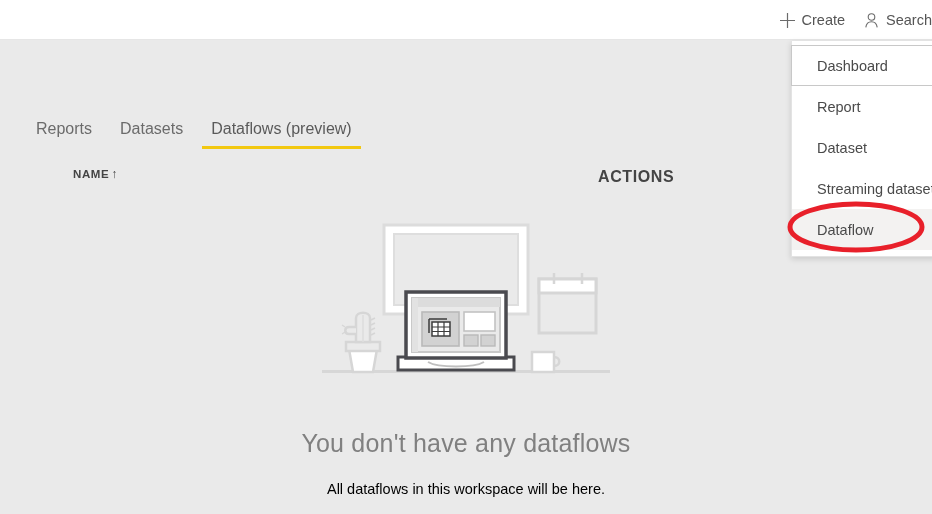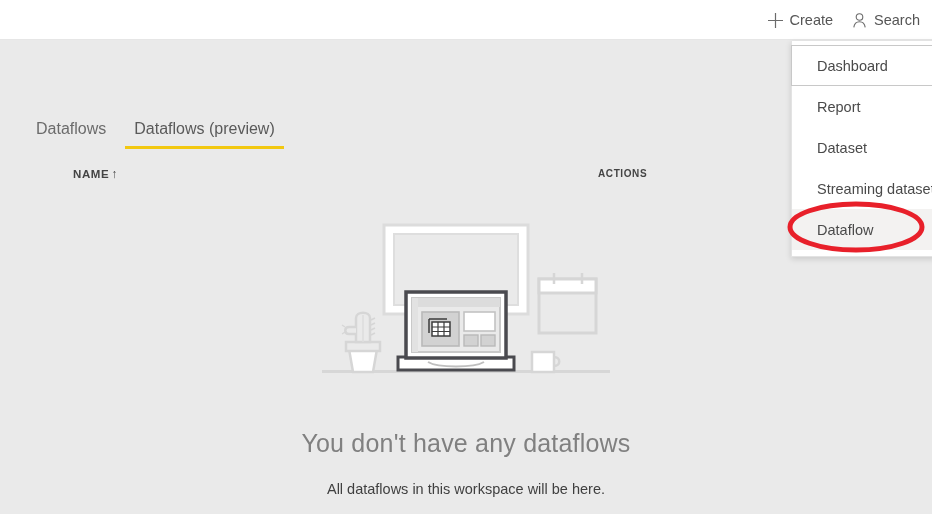--- a/index.html
+++ b/index.html
@@ -32,21 +32,21 @@
     border-bottom: 1px solid #e6e6e6;
     box-sizing: border-box;
   }
   .header-actions {
     position: absolute;
     right: 0; top: 0;
     height: 40px;
     display: flex;
     align-items: center;
     gap: 18px;
-    padding-right: 12px;
+    padding-right: 0px;
   }
   .hdr-btn {
     display: flex;
     align-items: center;
     gap: 6px;
     font-size: 14.5px;
     color: #555555;
     cursor: pointer;
     white-space: nowrap;
   }
@@ -145,21 +145,21 @@
   }
   .sort-arrow {
     font-size: 12px;
     color: #444;
     line-height: 1;
   }
   .col-actions {
     position: absolute;
     left: 598px;
     top: 0;
-    font-size: 10px;
+    font-size: 16px;
     letter-spacing: 0.6px;
     font-weight: bold;
     color: #444;
   }
 
   
   .empty-state {
     position: absolute;
     left: 0;
     top: 212px;
@@ -173,21 +173,21 @@
   .empty-title {
     margin-top: 42px;
     font-size: 25px;
     color: #808080;
     font-weight: normal;
     letter-spacing: 0.2px;
   }
   .empty-sub {
     margin-top: 23px;
     font-size: 14.5px;
-    color: #404040;
+    color: #000000;
   }
 
   
   .dropdown {
     position: absolute;
     left: 791px;
     top: 41px;
     width: 145px;
     background: #ffffff;
     border: 1px solid #e3e3e3;
@@ -252,21 +252,22 @@
           </svg>
         </span>
         <span class="hdr-label">Search</span>
       </div>
 
     </div>
   </div>
 
 
   <div class="tabbar">
-    <div class="tab">Dataflows</div>
+    <div class="tab">Reports</div>
+    <div class="tab">Datasets</div>
     <div class="tab active">Dataflows (preview)</div>
   </div>
 
   <div class="col-headers">
     <div class="col-name">
       <span>NAME</span>
       <span class="sort-arrow">↑</span>
     </div>
     <div class="col-actions">ACTIONS</div>
   </div>

